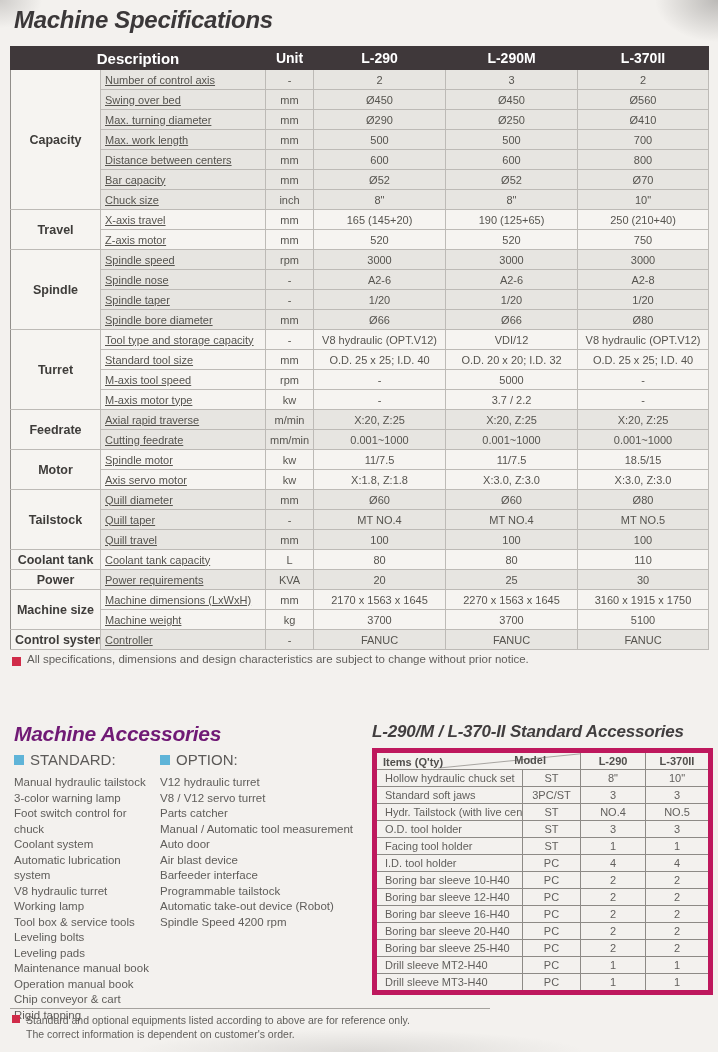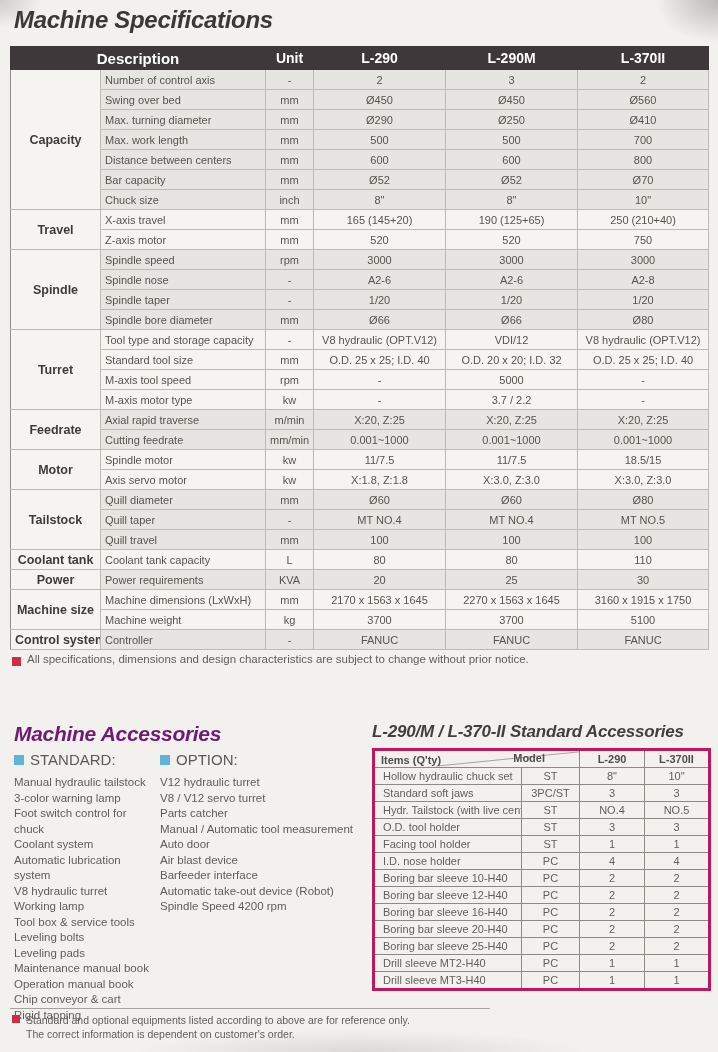--- a/index.html
+++ b/index.html
@@ -22,21 +22,21 @@
   
   table.spec{border-collapse:collapse;table-layout:fixed;width:698px;}
   table.spec th{
     background:#3f383a;color:#ffffff;font-weight:bold;font-size:14px;
     height:22px;padding:0;border:1px solid #3f383a;
   }
   table.spec td{
     font-size:11px;height:19px;padding:0 4px;color:#56544f;
     border:1px solid #bdbab6;text-align:center;white-space:nowrap;overflow:hidden;
   }
-  table.spec td.desc{text-align:left;}
+  table.spec td.desc{text-align:left;text-decoration:underline;}
   table.spec td.cat{
     background:#f6f4f1;font-weight:bold;font-size:12.5px;color:#3e3c3a;
     border-left:1px solid #918e8a;
   }
   tr.g-shade td{background:#e7e5e1;}
   tr.g-plain td{background:#f6f4f1;}
   tr.g-shade td.cat, tr.g-plain td.cat{background:#f6f4f1;}
   tr.g-first td{border-top:1px solid #8f8c88;}
   table.spec{border:1px solid #918e8a;}
 
@@ -45,21 +45,21 @@
   .sq{display:inline-block;width:9px;height:9px;margin:2px 6px 0 0;flex:0 0 9px;}
   .sq.red{background:#d02c49;}
   .sq.blue{background:#5fb4d8;}
 
   
   .acc-head{font-size:15px;color:#5c5a58;display:flex;align-items:center;}
   .acc-head .sq{margin-top:0;width:10px;height:10px;flex-basis:10px;}
   .acc-list{list-style:none;margin:0;padding:0;font-size:11.5px;color:#5f5d5a;line-height:15.5px;}
 
   
-  table.stdacc{border-collapse:collapse;table-layout:fixed;width:336px;border:3px solid #be185d;}
+  table.stdacc{border-collapse:collapse;table-layout:fixed;width:336px;border:5px solid #be185d;}
   table.stdacc td, table.stdacc th{
     border:1px solid #8d8a86;font-size:11px;color:#615f5c;height:16px;
     padding:0 4px;text-align:center;white-space:nowrap;overflow:hidden;font-weight:normal;
   }
   table.stdacc td.item{text-align:left;padding-left:8px;}
   table.stdacc th{font-weight:bold;color:#504e4c;}
   .corner-cell{position:relative;height:18px;}
   .corner-cell svg{position:absolute;left:0;top:0;width:100%;height:100%;}
   .corner-items{position:absolute;left:6px;bottom:1px;font-weight:bold;font-size:11px;}
   .corner-model{position:absolute;right:34px;top:1px;font-weight:bold;font-size:11px;}
@@ -340,20 +340,21 @@
   <span>OPTION:</span>
 </div>
 <ul class="acc-list abs" style="left:160px;top:775px;width:205px;">
     <li>V12 hydraulic turret</li>
     <li>V8 / V12 servo turret</li>
     <li>Parts catcher</li>
     <li>Manual / Automatic tool measurement</li>
     <li>Auto door</li>
     <li>Air blast device</li>
     <li>Barfeeder interface</li>
+    <li>Programmable tailstock</li>
     <li>Automatic take-out device (Robot)</li>
     <li>Spindle Speed 4200 rpm</li>
   </ul>
 
 <div class="abs sub-title" style="left:372px;top:722px;">L-290/M / L-370-II Standard Accessories</div>
 
 <table class="stdacc abs" style="left:372px;top:748px;">
   <colgroup>
     <col style="width:148px">
       <col style="width:58px">
@@ -398,21 +399,21 @@
         <td class="val">3</td>
         <td class="val">3</td>
       </tr>
       <tr>
         <td class="item">Facing tool holder</td>
         <td class="qty">ST</td>
         <td class="val">1</td>
         <td class="val">1</td>
       </tr>
       <tr>
-        <td class="item">I.D. nose holder</td>
+        <td class="item">I.D. tool holder</td>
         <td class="qty">PC</td>
         <td class="val">4</td>
         <td class="val">4</td>
       </tr>
       <tr>
         <td class="item">Boring bar sleeve 10-H40</td>
         <td class="qty">PC</td>
         <td class="val">2</td>
         <td class="val">2</td>
       </tr>

